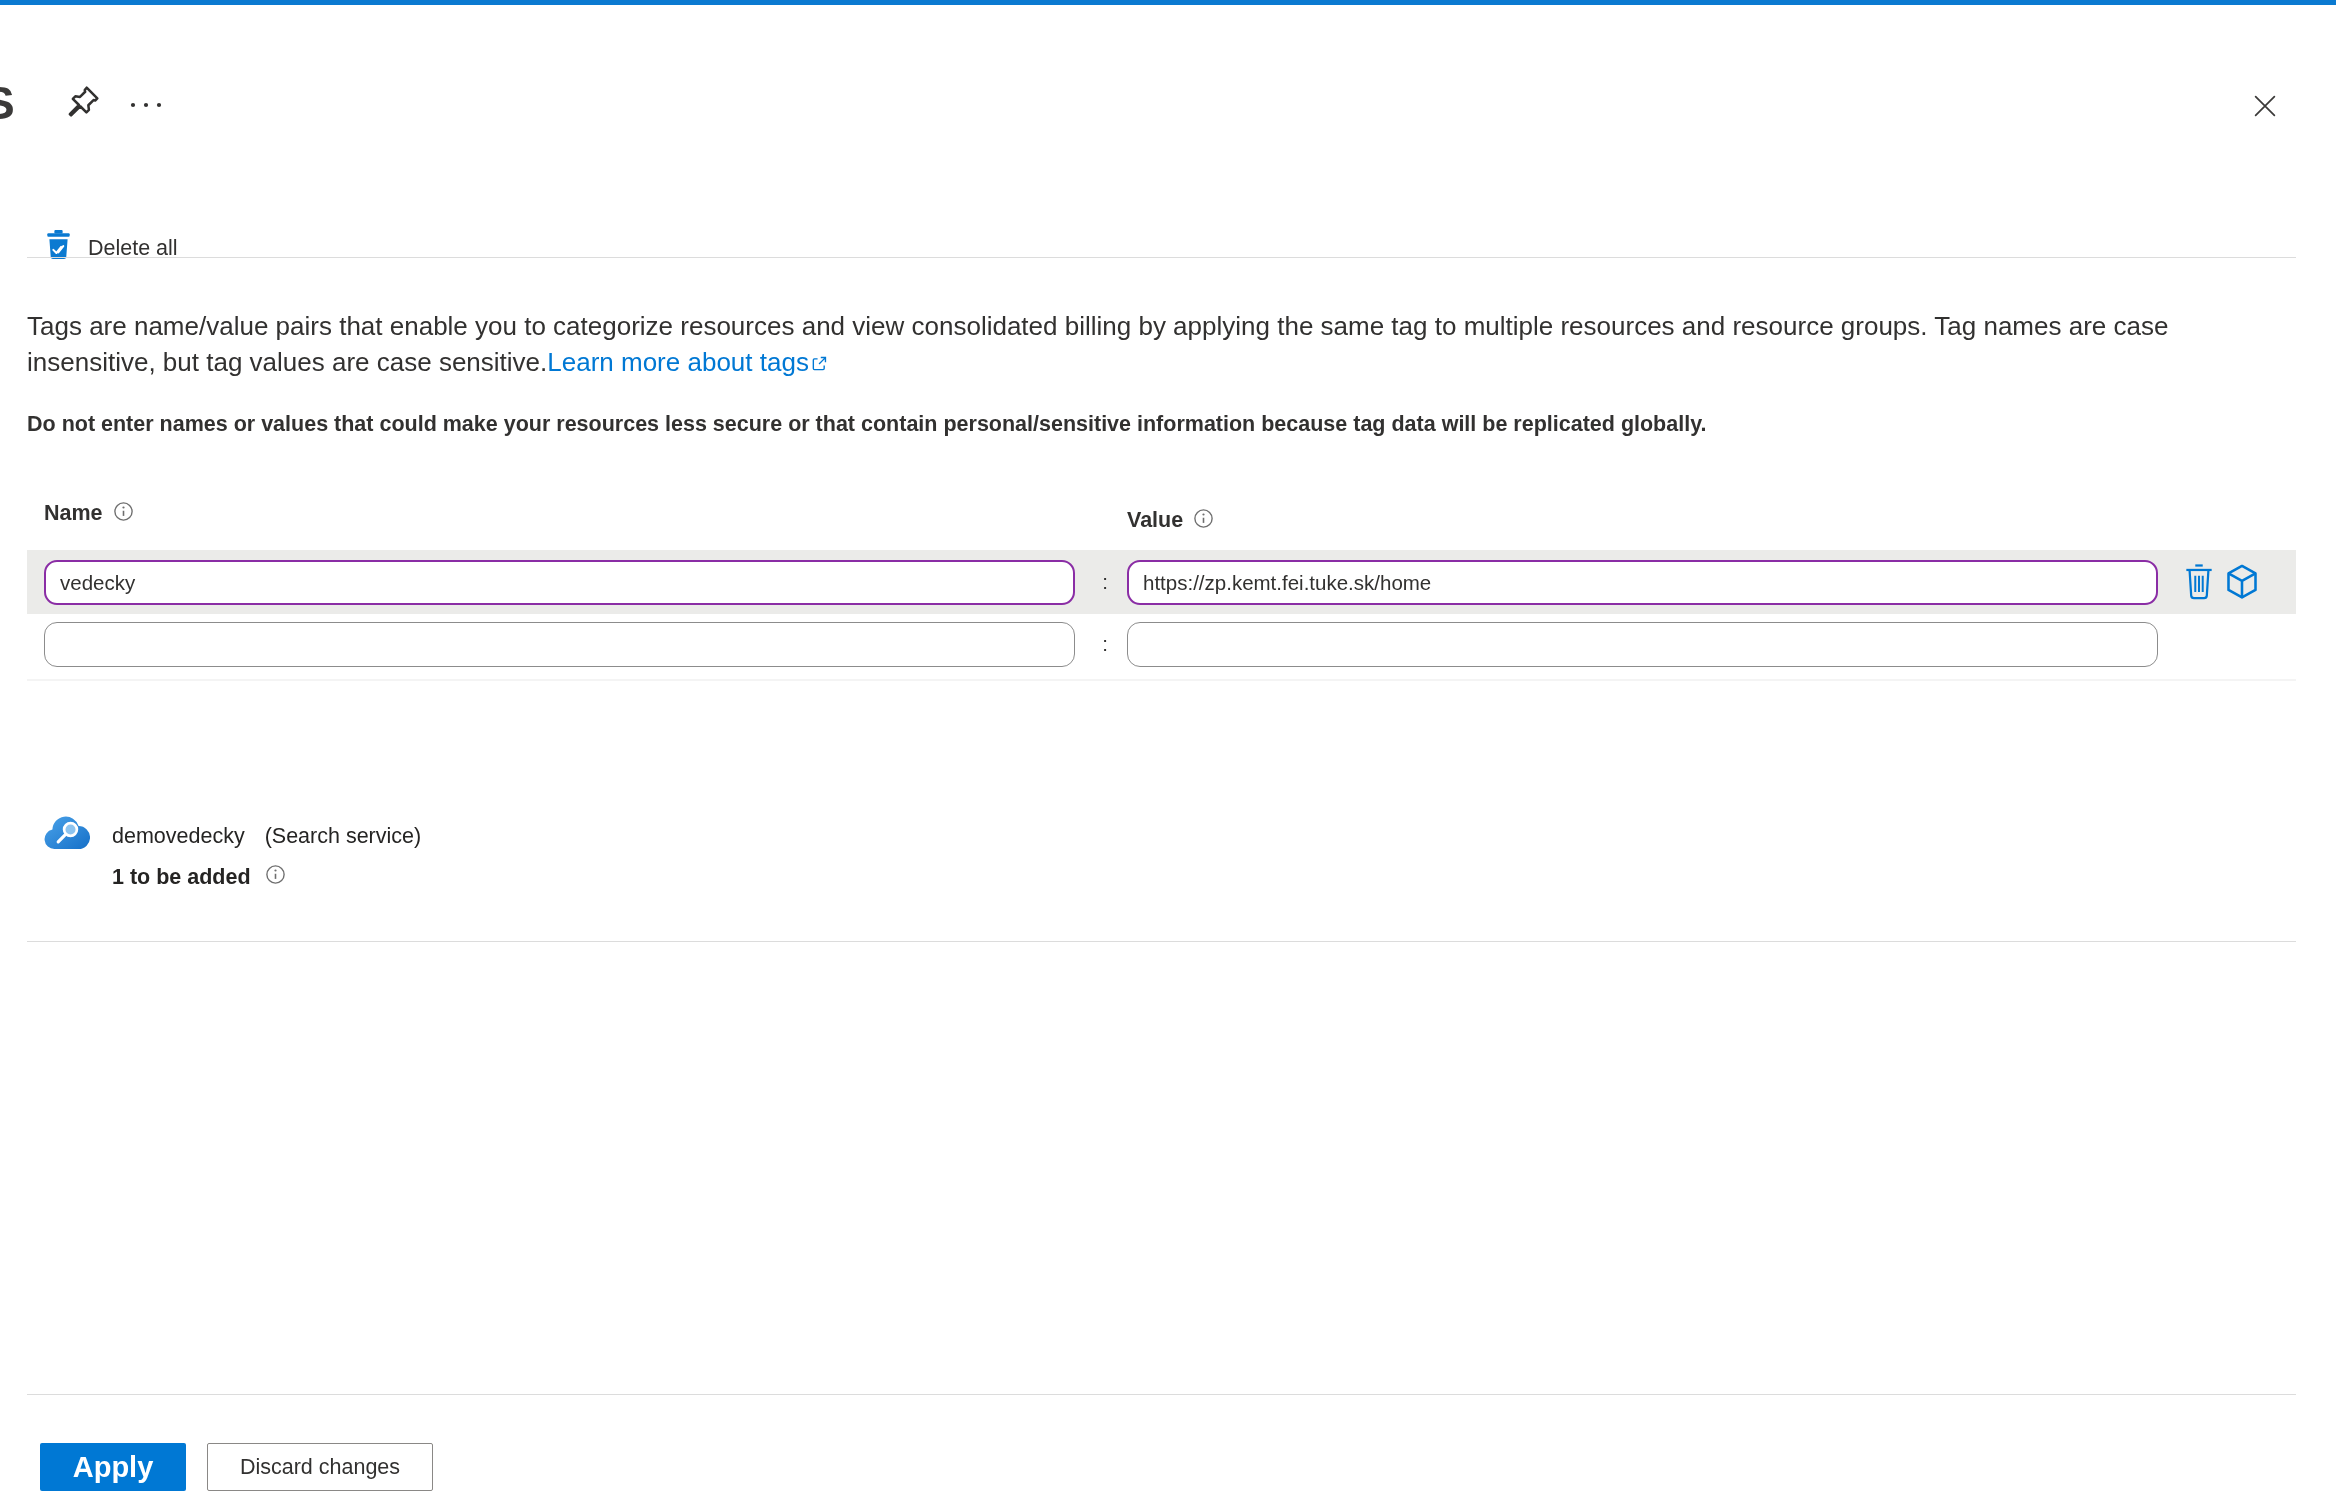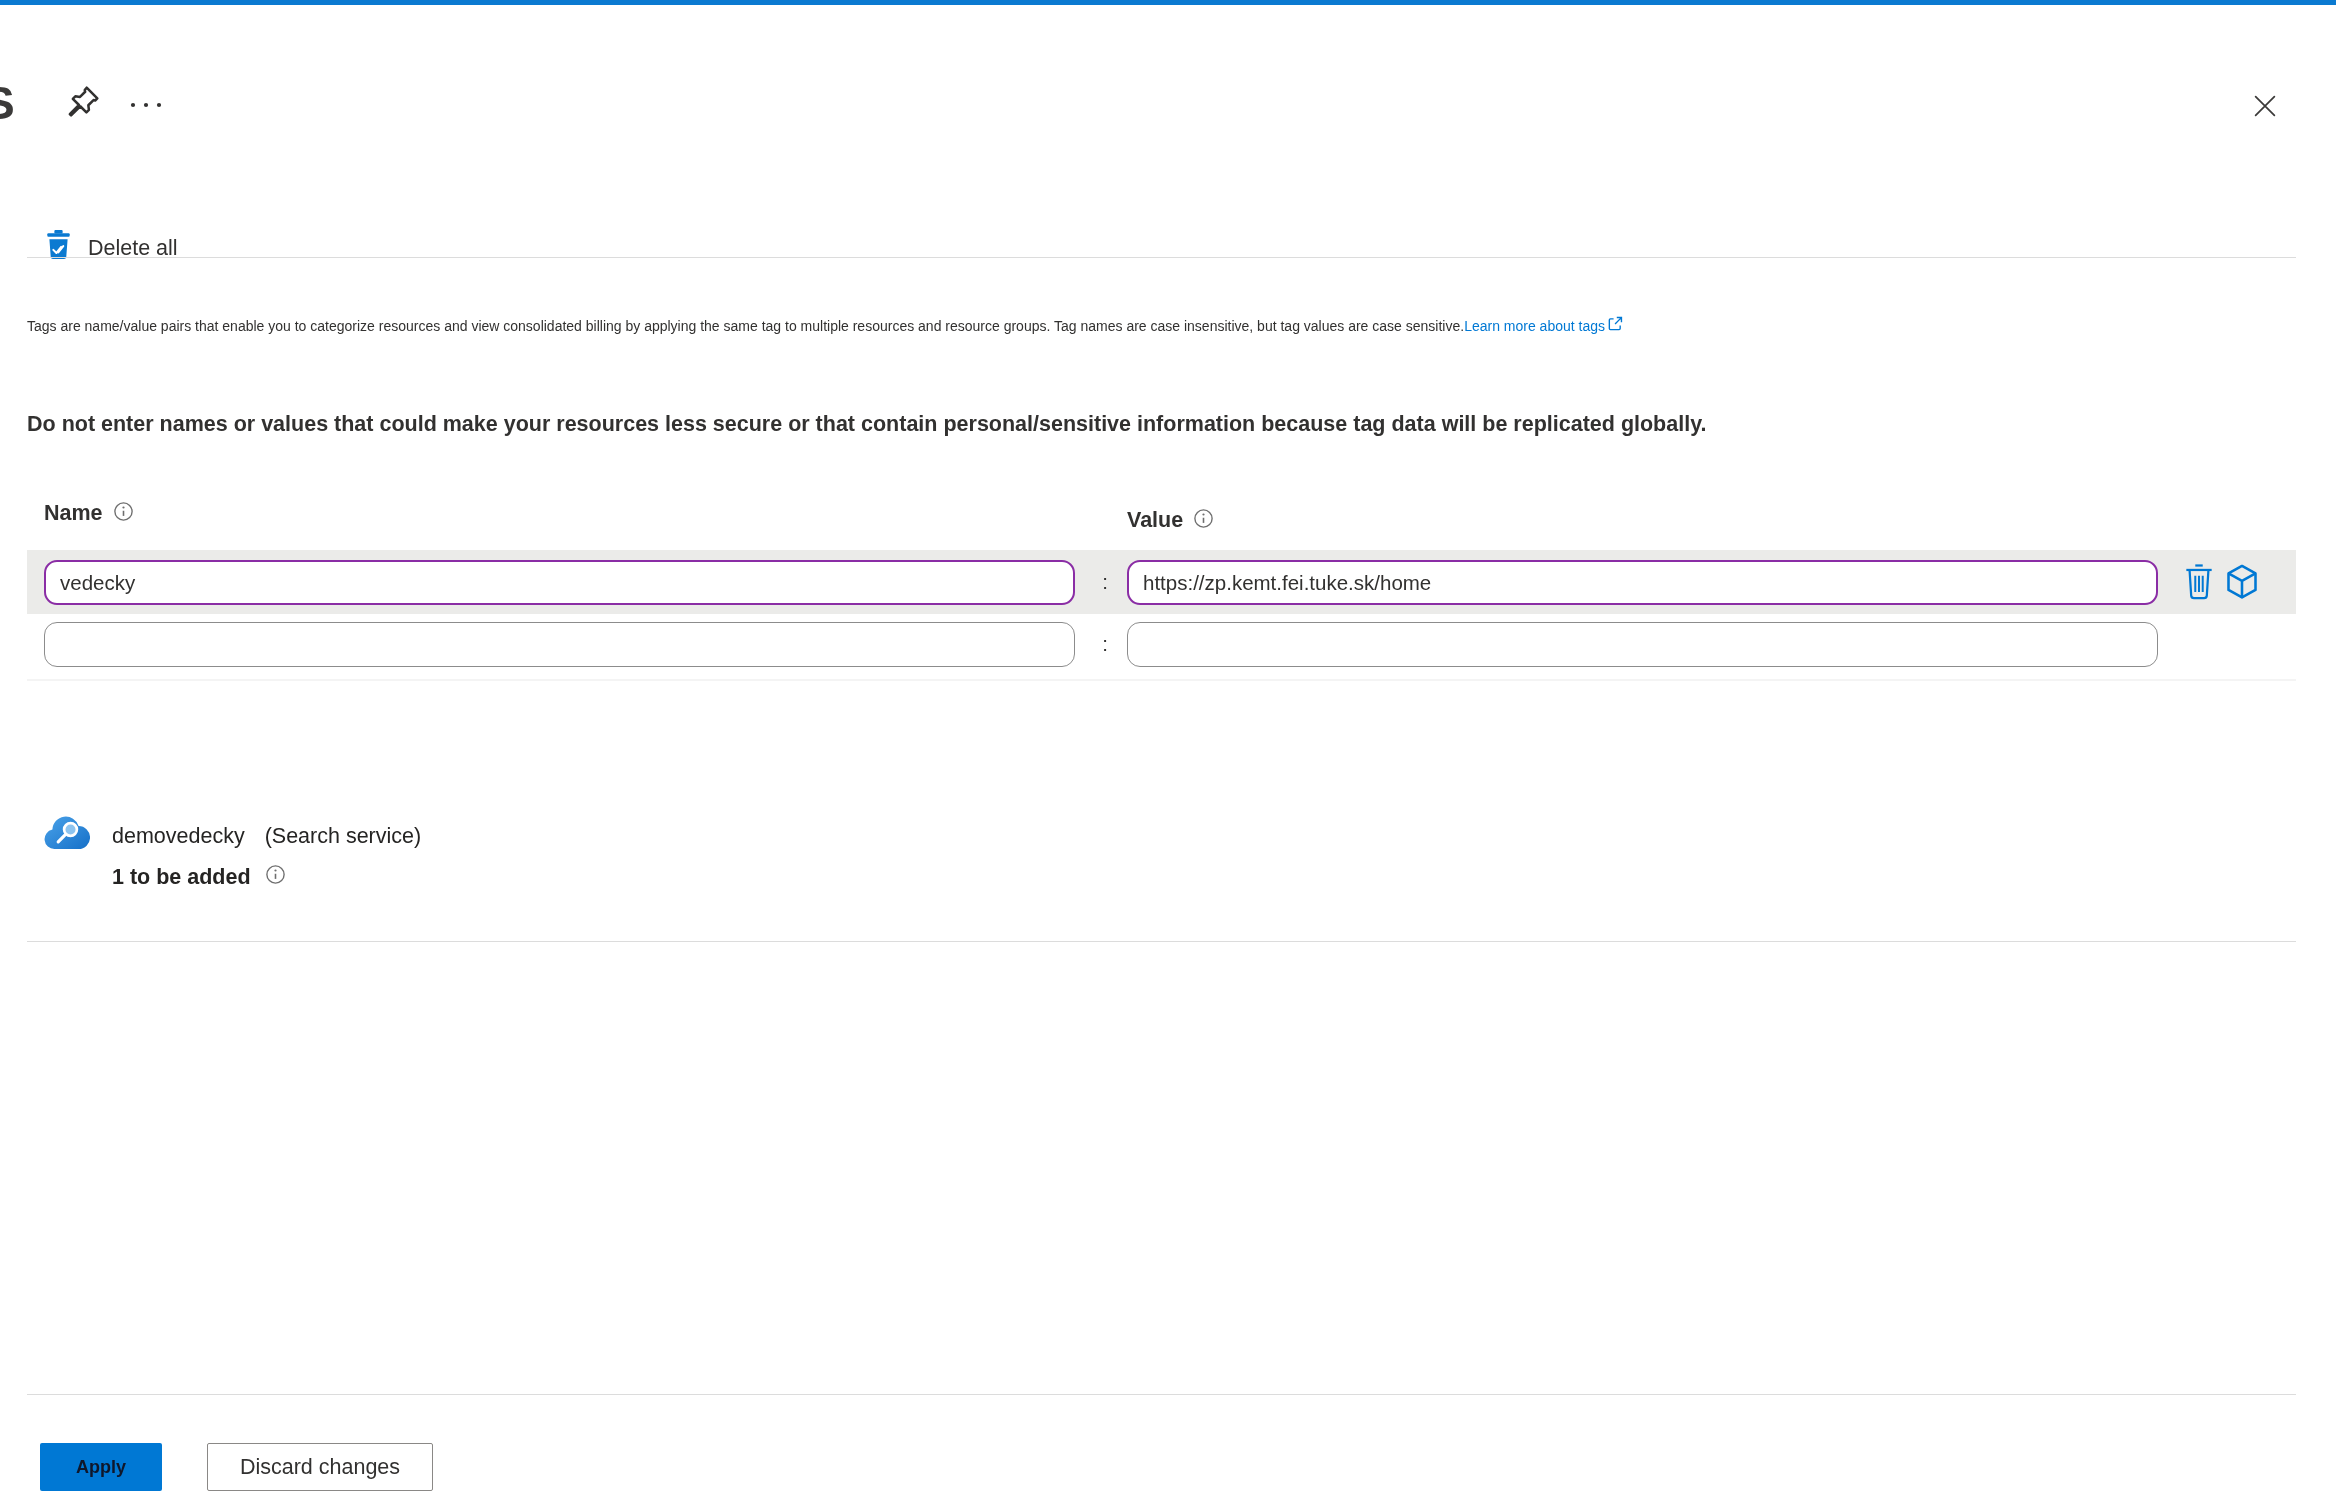--- a/index.html
+++ b/index.html
@@ -20,21 +20,21 @@
   .delete-all{position:absolute;left:46px;top:203px;display:flex;align-items:center;gap:17px;
     background:none;border:none;padding:0;cursor:pointer;font-family:inherit;font-size:21.5px;color:#323130;margin-top:27px;}
 
   .divider{position:absolute;left:27px;width:2269px;height:1px;background:#dcdcdc;}
   .divider.d1{top:257px;}
   .divider.d2{top:941px;}
   .divider.d3{top:1394px;}
   .divider.faint{top:679px;background:#f4f4f4;height:2px;}
 
   
-  .intro{position:absolute;left:27px;top:308px;width:2275px;font-size:14px;line-height:36px;color:#323130;}
+  .intro{position:absolute;left:27px;top:308px;width:2275px;font-size:26px;line-height:36px;color:#323130;}
   .intro a{color:#0078d4;text-decoration:none;}
   .ext-icon{display:inline-block;vertical-align:-1px;margin-left:2px;}
   .warning{position:absolute;left:27px;top:412px;width:2275px;font-size:21.5px;font-weight:700;color:#323130;}
 
   
   .col-header{position:absolute;top:501px;display:flex;gap:10px;font-size:21.5px;font-weight:700;color:#323130;}
   .col-header.name{left:44px;}
   .col-header.value{left:1127px;margin-top:7px;}
 
   
@@ -53,22 +53,22 @@
   .row-action{position:absolute;background:none;border:none;padding:0;cursor:pointer;}
   .trash-btn{left:2182px;top:564px;width:34px;height:38px;}
   .cube-btn{left:2222px;top:562px;width:40px;height:42px;}
 
   
   .res-icon{position:absolute;left:42px;top:815px;width:48px;height:38px;}
   .res-line1{position:absolute;left:112px;top:824px;display:flex;gap:20px;font-size:21.5px;color:#252423;}
   .res-line2{position:absolute;left:112px;top:864px;display:flex;align-items:center;gap:14px;font-size:21.5px;color:#252423;font-weight:bold;}
 
   
-  .apply-btn{position:absolute;left:40px;top:1443px;width:122px;height:48px;background:#0078d4;color:#0f172a;
-    border:none;border-radius:2px;font-family:inherit;font-size:18px;font-weight:600;cursor:pointer;}
+  .apply-btn{position:absolute;left:40px;top:1443px;width:146px;height:48px;background:#0078d4;color:#ffffff;
+    border:none;border-radius:2px;font-family:inherit;font-size:29px;font-weight:600;cursor:pointer;}
   .discard-btn{position:absolute;left:207px;top:1443px;width:226px;height:48px;background:#ffffff;color:#323130;
     border:1px solid #8a8886;border-radius:2px;font-family:inherit;font-size:21.5px;cursor:pointer;box-sizing:border-box;}
 </style>
 </head>
 <body>
 
 <div class="topbar"></div>
 
 <div class="title-fragment">S</div>
 

